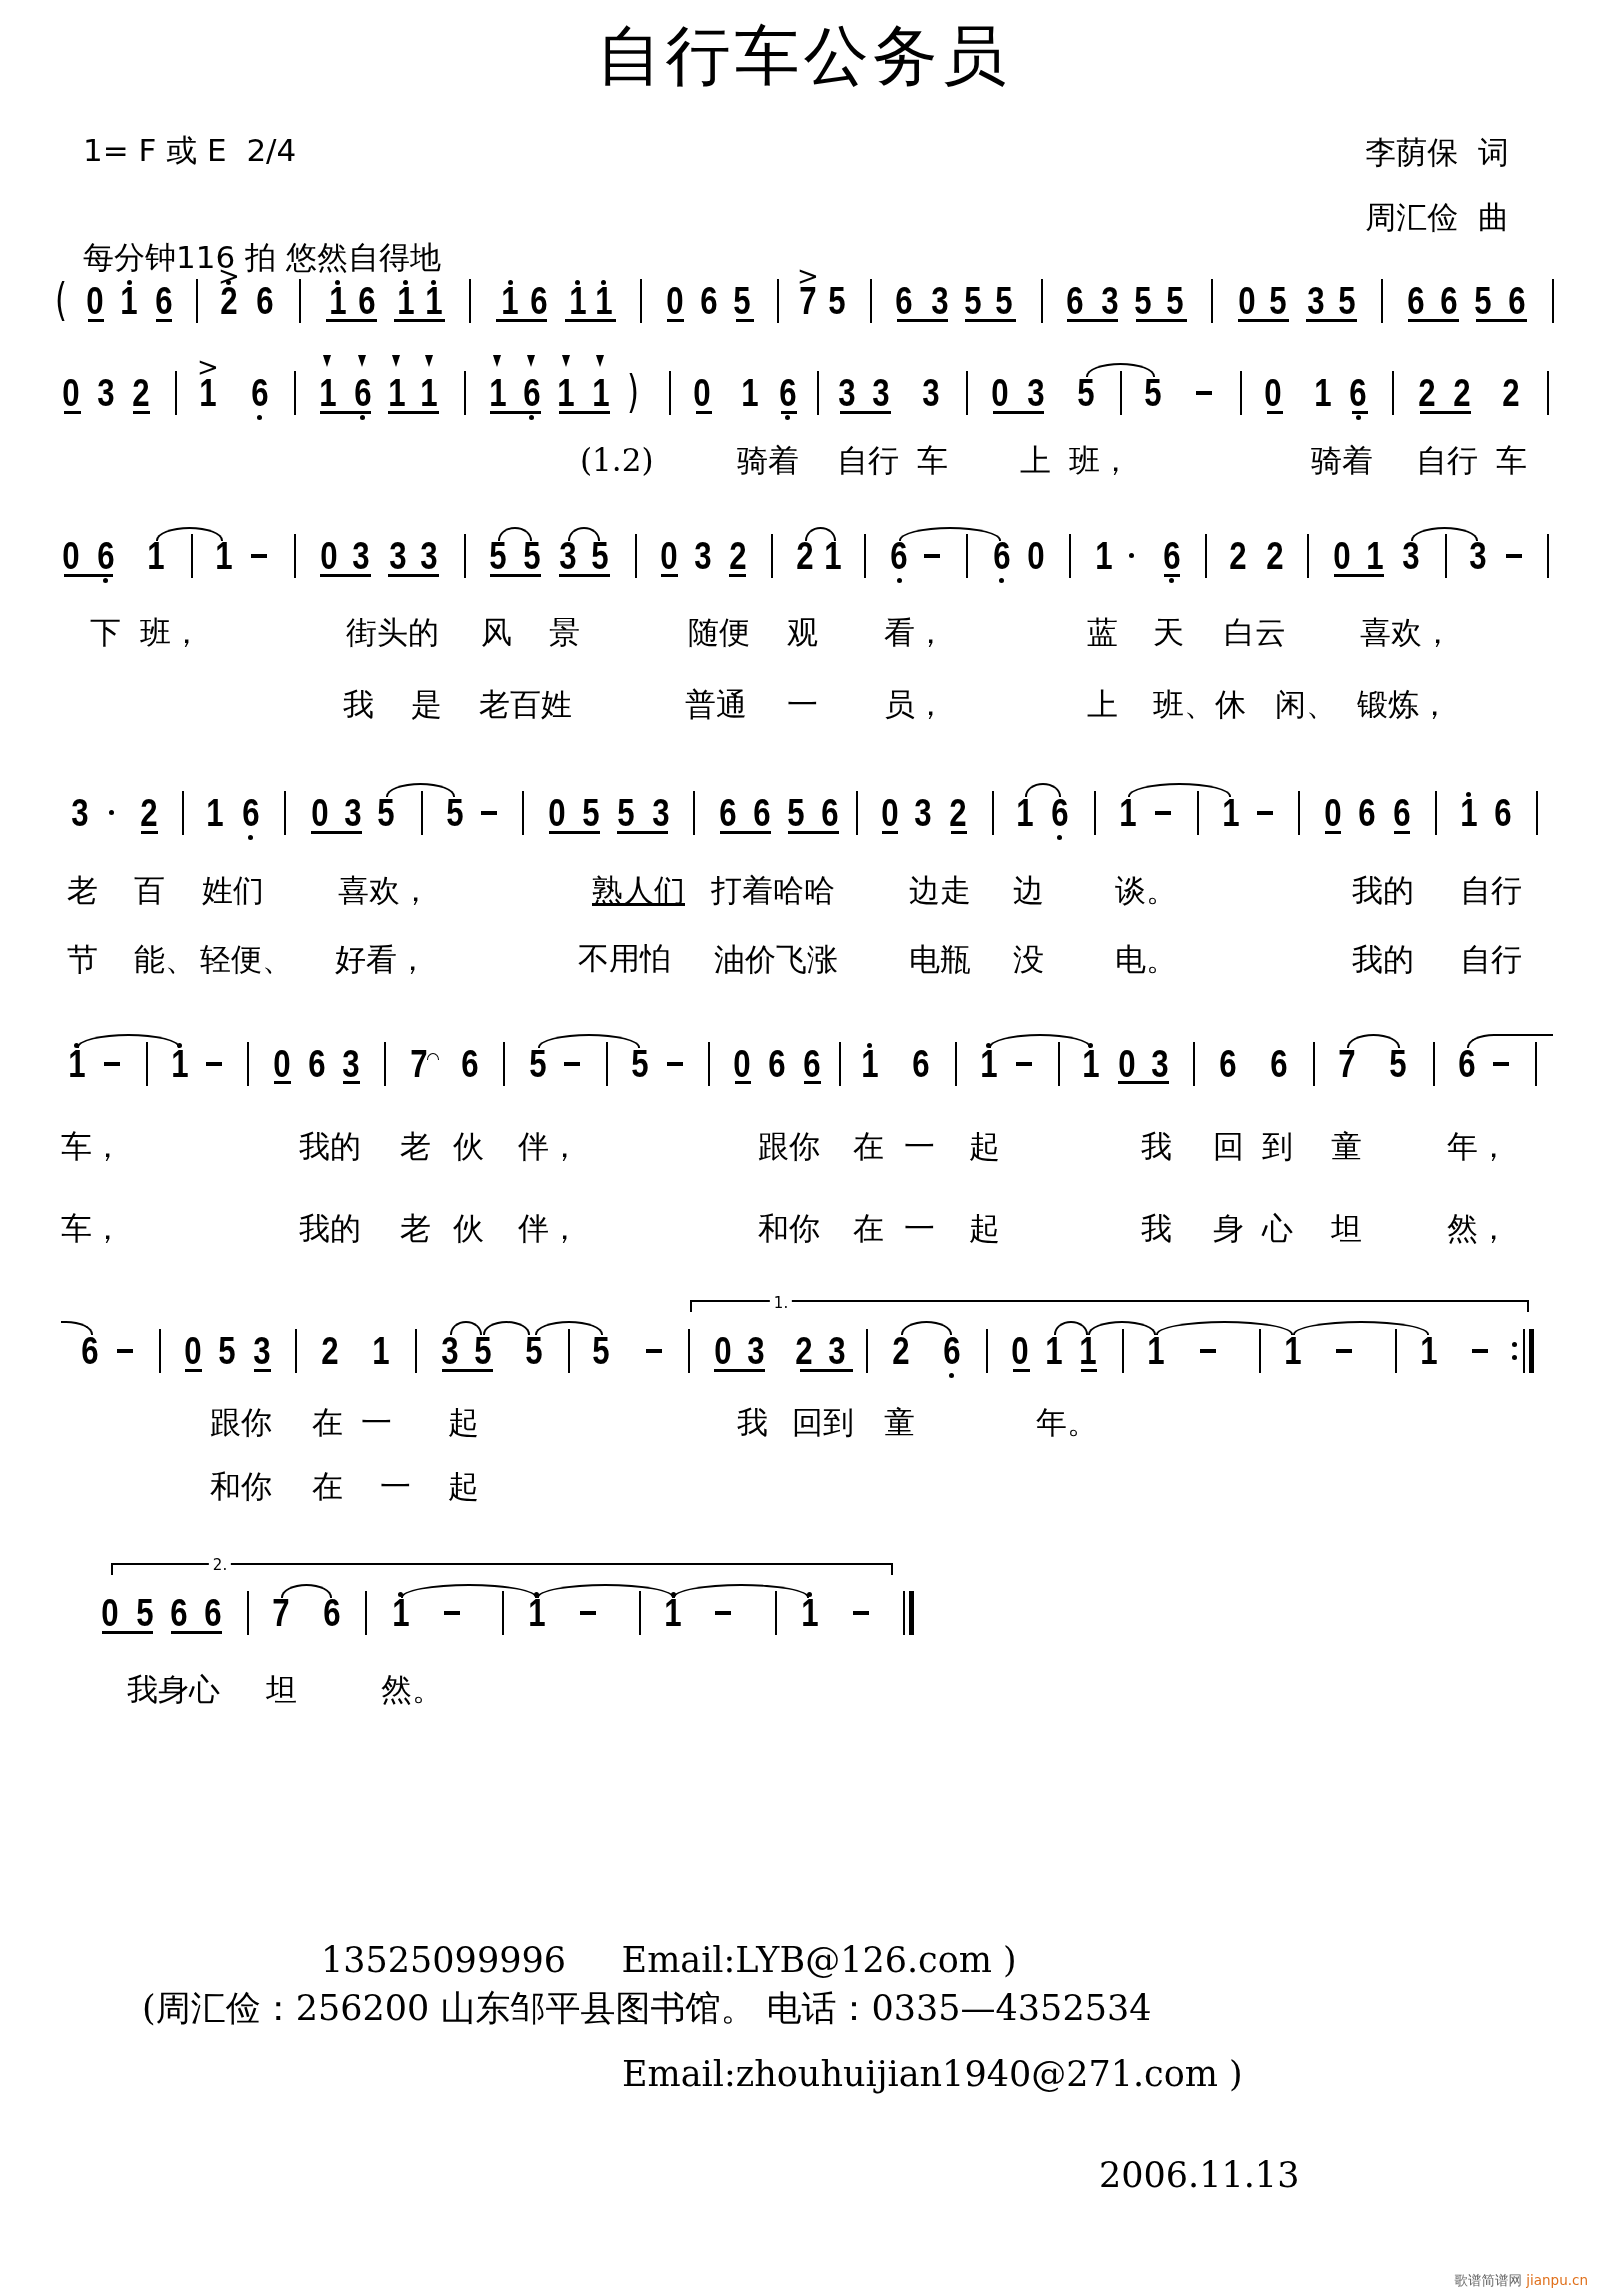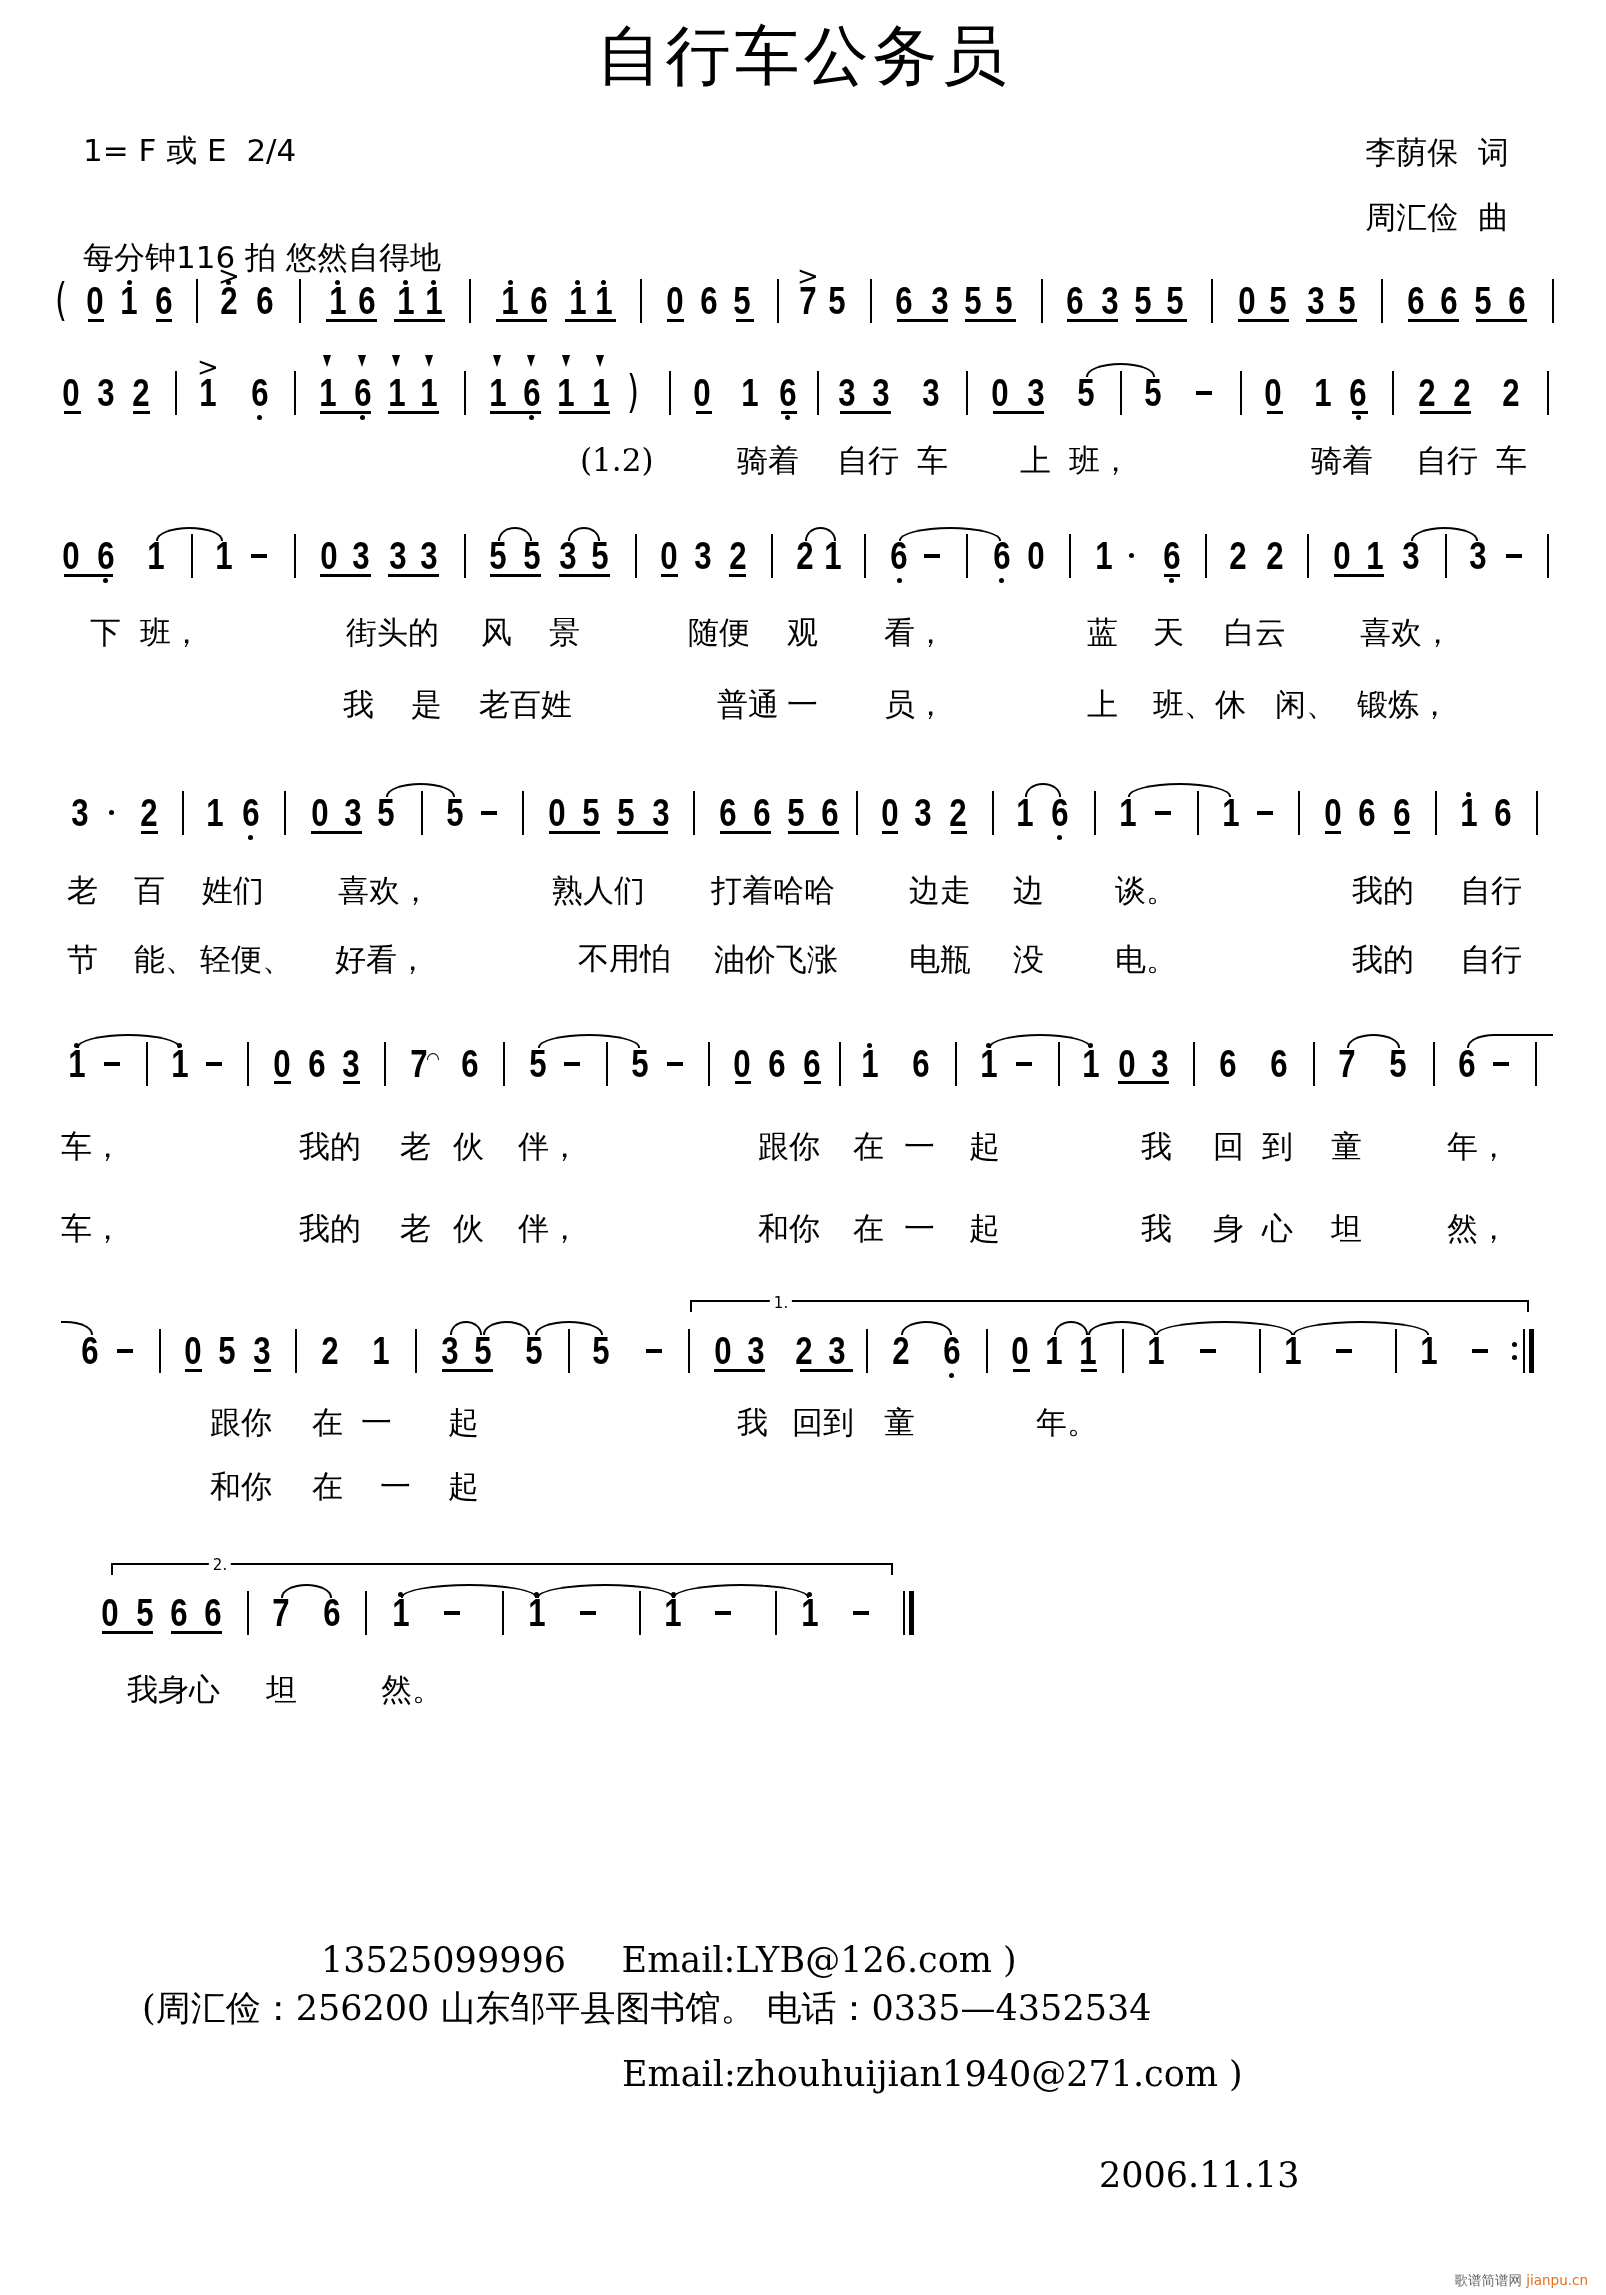--- a/index.html
+++ b/index.html
@@ -259,21 +259,21 @@
       <div class="lyric" style="left: 688px; top: 632px;">随便</div>
       <div class="lyric" style="left: 787px; top: 632px;">观</div>
       <div class="lyric" style="left: 884px; top: 632px;">看，</div>
       <div class="lyric" style="left: 1087px; top: 632px;">蓝</div>
       <div class="lyric" style="left: 1153px; top: 632px;">天</div>
       <div class="lyric" style="left: 1224px; top: 632px;">白云</div>
       <div class="lyric" style="left: 1360px; top: 632px;">喜欢，</div>
       <div class="lyric" style="left: 343px; top: 704px;">我</div>
       <div class="lyric" style="left: 411px; top: 704px;">是</div>
       <div class="lyric" style="left: 479px; top: 704px;">老百姓</div>
-      <div class="lyric" style="left: 685px; top: 704px; margin-left: 32px;">普通</div>
+      <div class="lyric" style="left: 685px; top: 704px;">普通</div>
       <div class="lyric" style="left: 787px; top: 704px;">一</div>
       <div class="lyric" style="left: 884px; top: 704px;">员，</div>
       <div class="lyric" style="left: 1087px; top: 704px;">上</div>
       <div class="lyric" style="left: 1153px; top: 704px;">班、休</div>
       <div class="lyric" style="left: 1275px; top: 704px;">闲、</div>
       <div class="lyric" style="left: 1357px; top: 704px;">锻炼，</div>
       <div class="bar" style="left: 182px; top: 791px;"></div>
       <div class="bar" style="left: 284px; top: 791px;"></div>
       <div class="bar" style="left: 421px; top: 791px;"></div>
       <div class="bar" style="left: 522px; top: 791px;"></div>
@@ -330,21 +330,21 @@
       <div class="note" style="left: 1333px; top: 813px;">0</div>
       <div class="note" style="left: 1367px; top: 813px;">6</div>
       <div class="note" style="left: 1402px; top: 813px;">6</div>
       <div class="note" style="left: 1469px; top: 813px;">1</div>
       <div class="dot" style="left: 1466px; top: 792px;"></div>
       <div class="note" style="left: 1503px; top: 813px;">6</div>
       <div class="lyric" style="left: 67px; top: 890px;">老</div>
       <div class="lyric" style="left: 134px; top: 890px;">百</div>
       <div class="lyric" style="left: 202px; top: 890px;">姓们</div>
       <div class="lyric" style="left: 338px; top: 890px;">喜欢，</div>
-      <div class="lyric" style="left: 552px; top: 890px;">熟人们</div>
+      <div class="lyric" style="left: 592px; top: 890px; text-decoration: underline;">熟人们</div>
       <div class="lyric" style="left: 711px; top: 890px;">打着哈哈</div>
       <div class="lyric" style="left: 909px; top: 890px;">边走</div>
       <div class="lyric" style="left: 1013px; top: 890px;">边</div>
       <div class="lyric" style="left: 1115px; top: 890px;">谈。</div>
       <div class="lyric" style="left: 1352px; top: 890px;">我的</div>
       <div class="lyric" style="left: 1460px; top: 890px;">自行</div>
       <div class="lyric" style="left: 67px; top: 959px;">节</div>
       <div class="lyric" style="left: 134px; top: 959px;">能、</div>
       <div class="lyric" style="left: 200px; top: 959px;">轻便、</div>
       <div class="lyric" style="left: 335px; top: 959px;">好看，</div>

